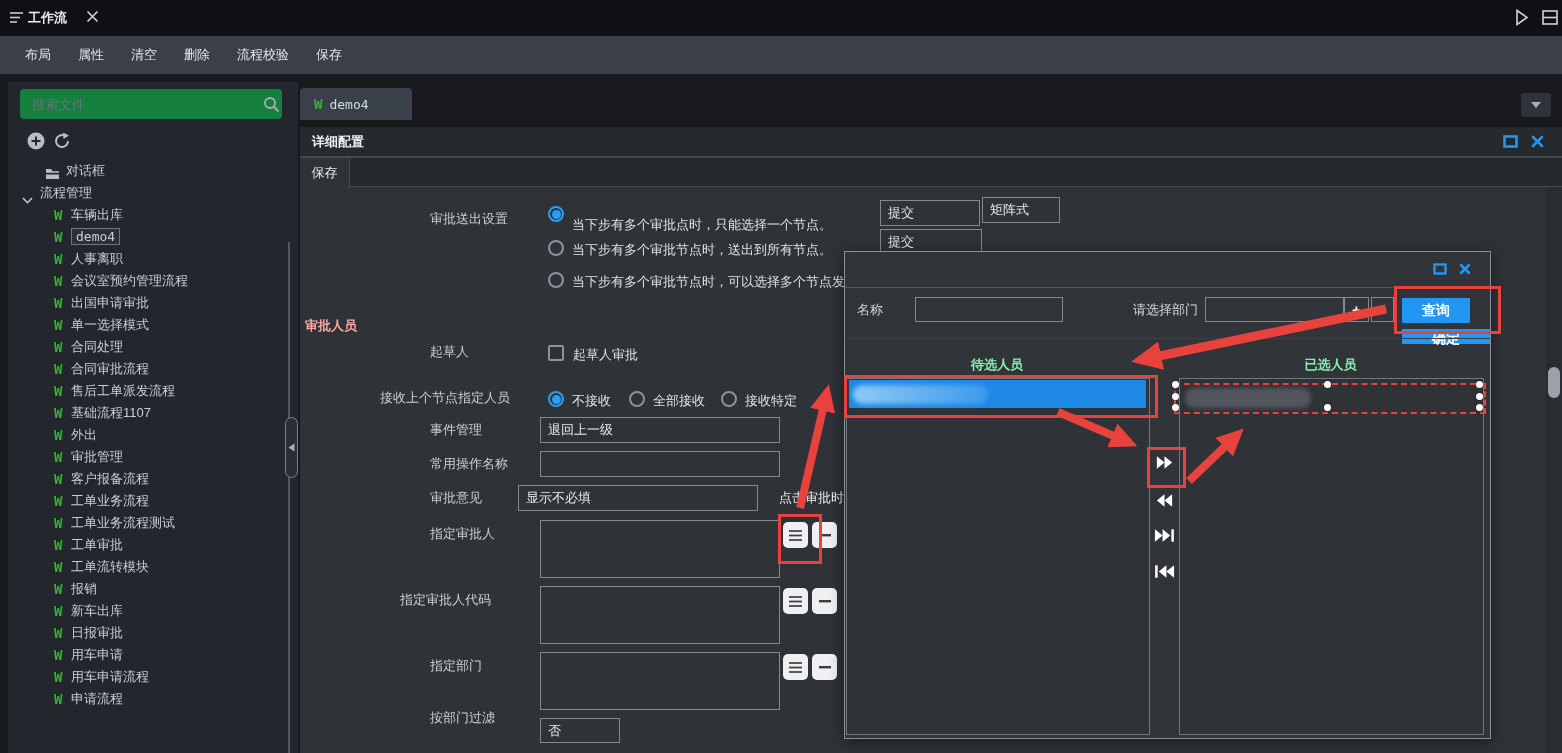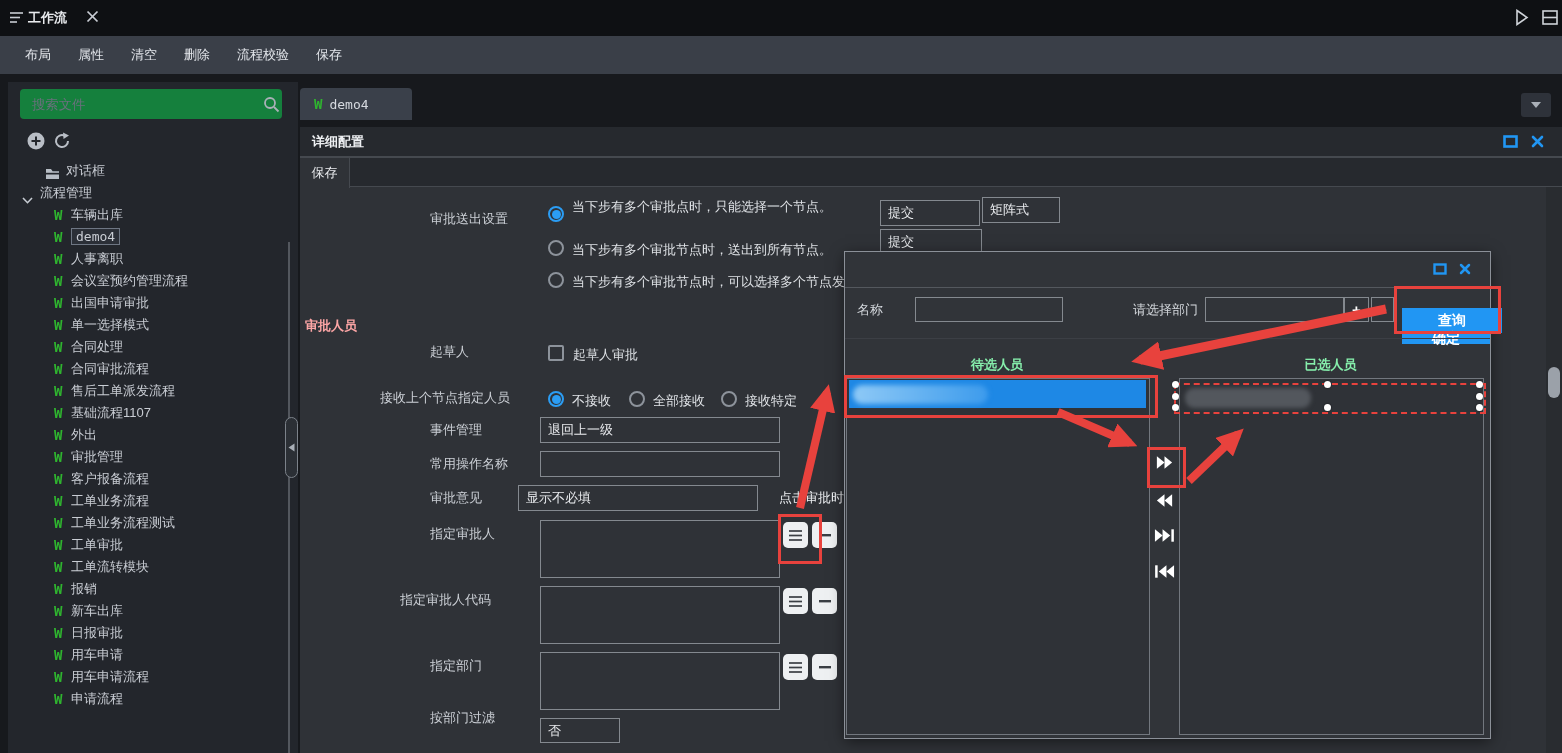--- a/index.html
+++ b/index.html
@@ -303,21 +303,21 @@
         </svg>
     </span>
   </div>
 
   <div class="mlabel" style="left:12px;top:45px;">名称</div>
   <input class="minput" style="left: 70px; top: 45px; width: 148px; height: 25px;" value="">
   <div class="mlabel" style="left:288px;top:45px;">请选择部门</div>
   <input class="minput" style="left: 360px; top: 45px; width: 139px; height: 25px;" value="">
   <div class="pmbtn" style="left:499px;top:45px;width:25px;height:25px;line-height:23px;">+</div>
   <div class="pmbtn" style="left:526px;top:45px;width:23px;height:25px;line-height:23px;">−</div>
-  <button class="bluebtn" style="left:557px;top:56px;width:100px;height:25px;">查询</button>
+  <button class="bluebtn" style="left:557px;top:46px;width:68px;height:25px;">查询</button>
   <div class="redbox" style="left:549px;top:34px;width:101px;height:42px;"></div>
   <button class="bluebtn" style="left:557px;top:77px;width:88px;height:15px;">确定</button>
 
   <div class="mline"></div>
 
   <div class="list-title" style="left:1px;top:104px;width:302px;">待选人员</div>
   <div class="list-title" style="left:334px;top:104px;width:303px;">已选人员</div>
 
   <div class="plist" style="left:1px;top:126px;width:302px;height:355px;">
     <div class="blueitem" style="left:2px;top:1px;width:297px;height:28px;">
@@ -376,21 +376,21 @@
       <path d="M0,0 L3.4,1.6 L0,3.2 Z" fill="#e8423d"></path>
     </marker>
   </defs>
   <line x1="1386" y1="309" x2="1140" y2="360" stroke="#e8423d" stroke-width="9" marker-end="url(#arrowRed)"></line>
   <line x1="800" y1="508" x2="827" y2="392" stroke="#e8423d" stroke-width="8" marker-end="url(#arrowRed)"></line>
   <line x1="1058" y1="412" x2="1130" y2="443" stroke="#e8423d" stroke-width="8" marker-end="url(#arrowRed)"></line>
   <line x1="1189" y1="481" x2="1238" y2="434" stroke="#e8423d" stroke-width="8" marker-end="url(#arrowRed)"></line>
 </svg>
 
 <div class="abs radio sel" style="left: 548px; top: 206px;"></div>
-<div class="abs opttext" style="left: 572px; top: 198px;">当下步有多个审批点时，只能选择一个节点。</div>
+<div class="abs opttext" style="left: 572px; top: 216px;">当下步有多个审批点时，只能选择一个节点。</div>
 <div class="abs radio" style="left: 548px; top: 240px;"></div>
 <div class="abs opttext" style="left: 572px; top: 241px;">当下步有多个审批节点时，送出到所有节点。</div>
 <div class="abs radio" style="left: 548px; top: 272px;"></div>
 <div class="abs opttext" style="left: 572px; top: 273px;">当下步有多个审批节点时，可以选择多个节点发送。</div>
 <div class="abs radio sel" style="left: 548px; top: 391px;"></div>
 <div class="abs opttext" style="left: 572px; top: 392px;">不接收</div>
 <div class="abs radio" style="left: 629px; top: 391px;"></div>
 <div class="abs opttext" style="left: 653px; top: 392px;">全部接收</div>
 <div class="abs radio" style="left: 721px; top: 391px;"></div>
 <div class="abs opttext" style="left: 745px; top: 392px;">接收特定</div>

